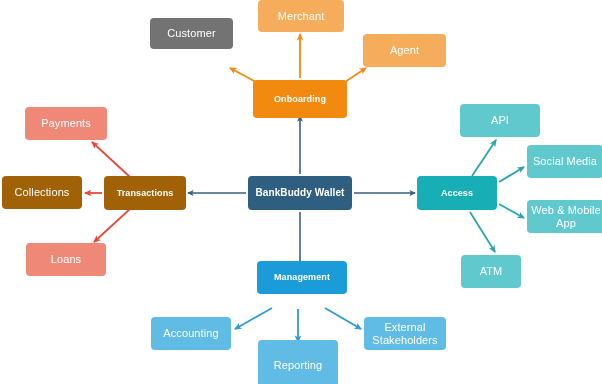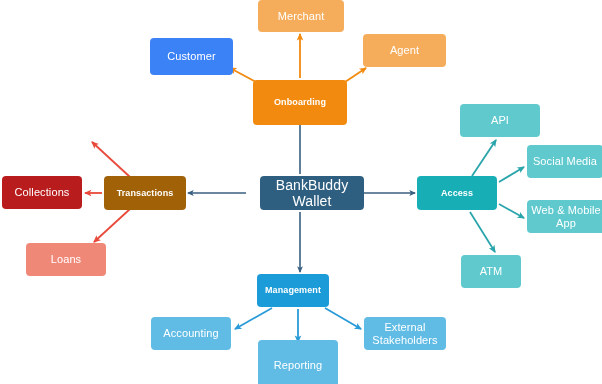--- a/index.html
+++ b/index.html
@@ -44,24 +44,23 @@
     font-size: 9px;
     font-weight: bold;
     letter-spacing: 0.1px;
   }
   .leaf {
     font-size: 11px;
     font-weight: normal;
     letter-spacing: 0.1px;
   }
   .center {
-    font-size: 14px;
-    font-weight: normal;
+    font-size: 10px;
+    font-weight: bold;
     letter-spacing: 0.1px;
-    margin-left: 12px;
   }
 </style>
 </head>
 <body>
 
 <div id="canvas">
   <svg id="edges" viewBox="0 0 602 384" width="602" height="384">
       <defs>
         <marker id="ah-3a5f80" viewBox="0 0 10 10" refX="8.2" refY="5" markerWidth="4.6" markerHeight="4.6" orient="auto-start-reverse" markerUnits="strokeWidth">
           <path d="M 0.5 1 L 9.5 5 L 0.5 9 L 2.6 5 Z" fill="#3A5F80"></path>
@@ -93,57 +92,60 @@
       <line x1="499" y1="182" x2="524" y2="167" stroke="#2AA5AC" stroke-width="1.8" stroke-linecap="butt" marker-end="url(#ah-2aa5ac)"></line>
       <line x1="499" y1="204" x2="524" y2="218" stroke="#2AA5AC" stroke-width="1.8" stroke-linecap="butt" marker-end="url(#ah-2aa5ac)"></line>
       <line x1="470" y1="212" x2="495" y2="252" stroke="#2AA5AC" stroke-width="1.8" stroke-linecap="butt" marker-end="url(#ah-2aa5ac)"></line>
       <line x1="272" y1="308" x2="235" y2="329" stroke="#2A9BD8" stroke-width="1.8" stroke-linecap="butt" marker-end="url(#ah-2a9bd8)"></line>
       <line x1="298" y1="309" x2="298" y2="342" stroke="#2A9BD8" stroke-width="1.8" stroke-linecap="butt" marker-end="url(#ah-2a9bd8)"></line>
       <line x1="325" y1="308" x2="361" y2="329" stroke="#2A9BD8" stroke-width="1.8" stroke-linecap="butt" marker-end="url(#ah-2a9bd8)"></line>
     </svg>
 <div class="node center" style="left: 248px; top: 176px; width: 104px; height: 34px; background: rgb(47, 95, 128);">
       <span class="node-label">BankBuddy Wallet</span>
     </div>
-    <div class="node hub" style="left: 253px; top: 80px; width: 94px; height: 45px; background: rgb(241, 138, 15);">
+    <div class="node hub" style="left: 253px; top: 80px; width: 94px; height: 38px; background: rgb(241, 138, 15);">
       <span class="node-label">Onboarding</span>
     </div>
     <div class="node leaf" style="left: 258px; top: 0px; width: 86px; height: 32px; background: rgb(245, 173, 92);">
       <span class="node-label">Merchant</span>
     </div>
-    <div class="node leaf" style="left: 150px; top: 38px; width: 83px; height: 37px; background: #3b82f6;">
+    <div class="node leaf" style="left: 150px; top: 18px; width: 83px; height: 31px; background: #737373;">
       <span class="node-label">Customer</span>
     </div>
     <div class="node leaf" style="left: 363px; top: 34px; width: 83px; height: 33px; background: rgb(245, 173, 92);">
       <span class="node-label">Agent</span>
     </div>
     <div class="node hub" style="left: 104px; top: 176px; width: 82px; height: 34px; background: #a16207;">
       <span class="node-label">Transactions</span>
     </div>
-    <div class="node leaf" style="left: 2px; top: 176px; width: 80px; height: 33px; background: #b91c1c;">
+    <div class="node leaf" style="left: 25px; top: 107px; width: 82px; height: 33px; background: rgb(240, 136, 120);">
+      <span class="node-label">Payments</span>
+    </div>
+    <div class="node leaf" style="left: 2px; top: 176px; width: 80px; height: 33px; background: #a16207;">
       <span class="node-label">Collections</span>
     </div>
     <div class="node leaf" style="left: 26px; top: 243px; width: 80px; height: 33px; background: rgb(240, 136, 120);">
       <span class="node-label">Loans</span>
     </div>
     <div class="node leaf" style="left: 460px; top: 104px; width: 80px; height: 33px; background: rgb(95, 201, 206);">
       <span class="node-label">API</span>
     </div>
     <div class="node hub" style="left: 417px; top: 176px; width: 80px; height: 34px; background: rgb(23, 175, 181);">
       <span class="node-label">Access</span>
     </div>
     <div class="node leaf" style="left: 527px; top: 145px; width: 76px; height: 33px; background: rgb(95, 201, 206);">
       <span class="node-label">Social Media</span>
     </div>
     <div class="node leaf" style="left: 527px; top: 200px; width: 78px; height: 33px; background: rgb(95, 201, 206);">
       <span class="node-label">Web &amp; Mobile App</span>
     </div>
     <div class="node leaf" style="left: 461px; top: 255px; width: 60px; height: 33px; background: rgb(95, 201, 206);">
       <span class="node-label">ATM</span>
     </div>
-    <div class="node hub" style="left: 257px; top: 274px; width: 72px; height: 33px; background: rgb(27, 155, 216);">
+    <div class="node hub" style="left: 257px; top: 261px; width: 90px; height: 33px; background: rgb(27, 155, 216);">
       <span class="node-label">Management</span>
     </div>
     <div class="node leaf" style="left: 151px; top: 317px; width: 80px; height: 33px; background: rgb(96, 188, 229);">
       <span class="node-label">Accounting</span>
     </div>
     <div class="node leaf" style="left: 258px; top: 340px; width: 80px; height: 50px; background: rgb(96, 188, 229);">
       <span class="node-label">Reporting</span>
     </div>
     <div class="node leaf" style="left: 364px; top: 317px; width: 82px; height: 33px; background: rgb(96, 188, 229);">
       <span class="node-label">External Stakeholders</span>

